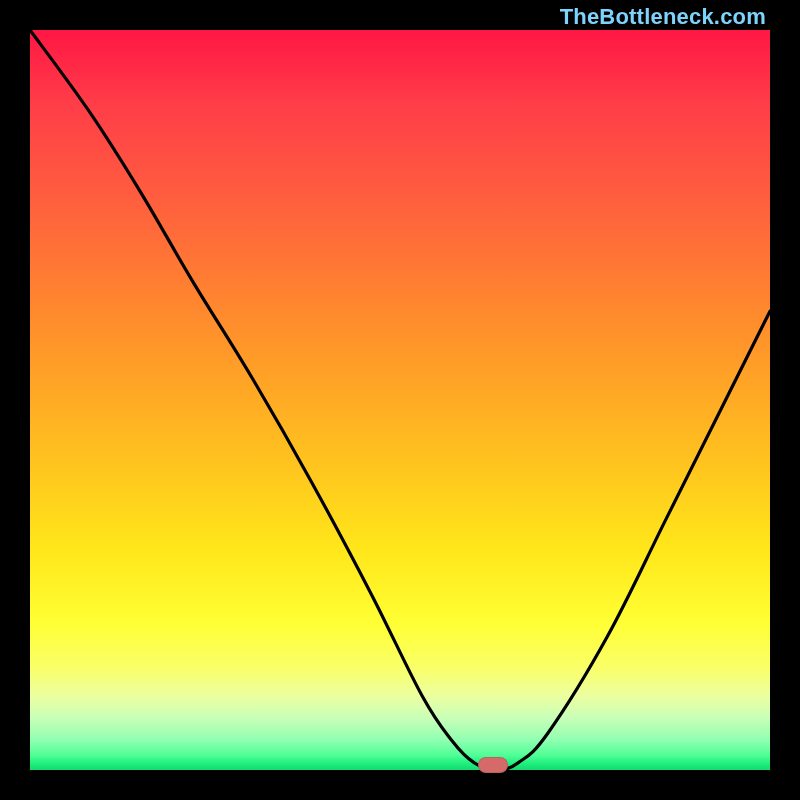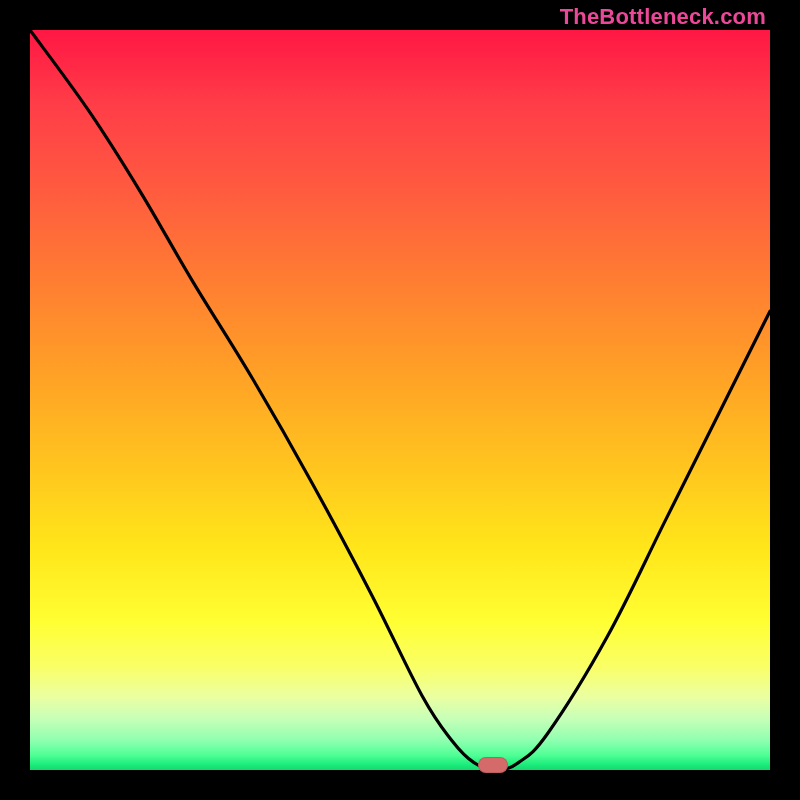--- a/index.html
+++ b/index.html
@@ -41,21 +41,21 @@
       #8fffb0 96%,
       #4fff96 98%,
       #1aec7a 99.3%,
       #18d86f 100%
     );
   }
   .watermark {
     position: absolute;
     top: 4px;
     right: 34px;
-    color: #ec4899;
+    color: #7dd3fc;
     font-size: 22px;
     font-weight: 600;
     letter-spacing: 0.2px;
     user-select: none;
   }
   .marker {
     position: absolute;
     width: 30px;
     height: 16px;
     border-radius: 8px;

